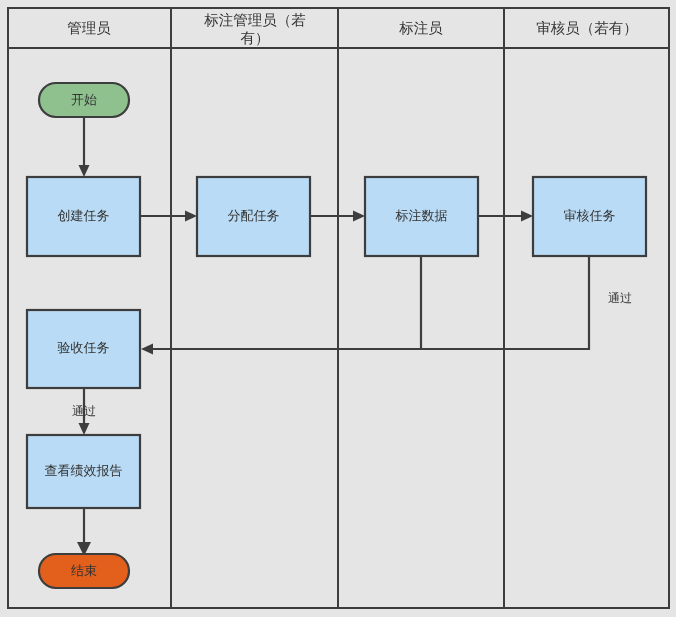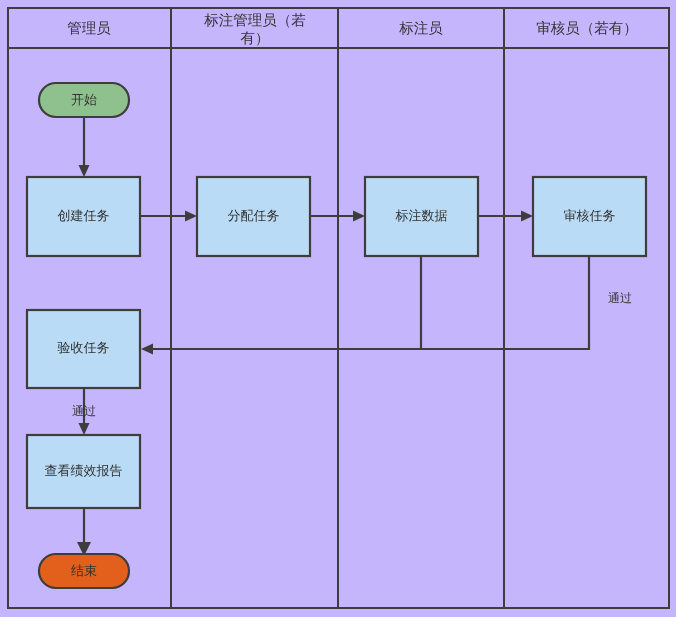--- a/index.html
+++ b/index.html
@@ -7,21 +7,21 @@
     padding: 0;
     background: #ffffff;
   }
   body {
     font-family: "Liberation Sans", "DejaVu Sans", sans-serif;
   }
   #canvas {
     position: relative;
     width: 676px;
     height: 617px;
-    background: #c4b5fd;
+    background: #e5e5e5;
     overflow: hidden;
   }
   #canvas svg {
     position: absolute;
     top: 0;
     left: 0;
     width: 676px;
     height: 617px;
   }
   .lane-header-text,

